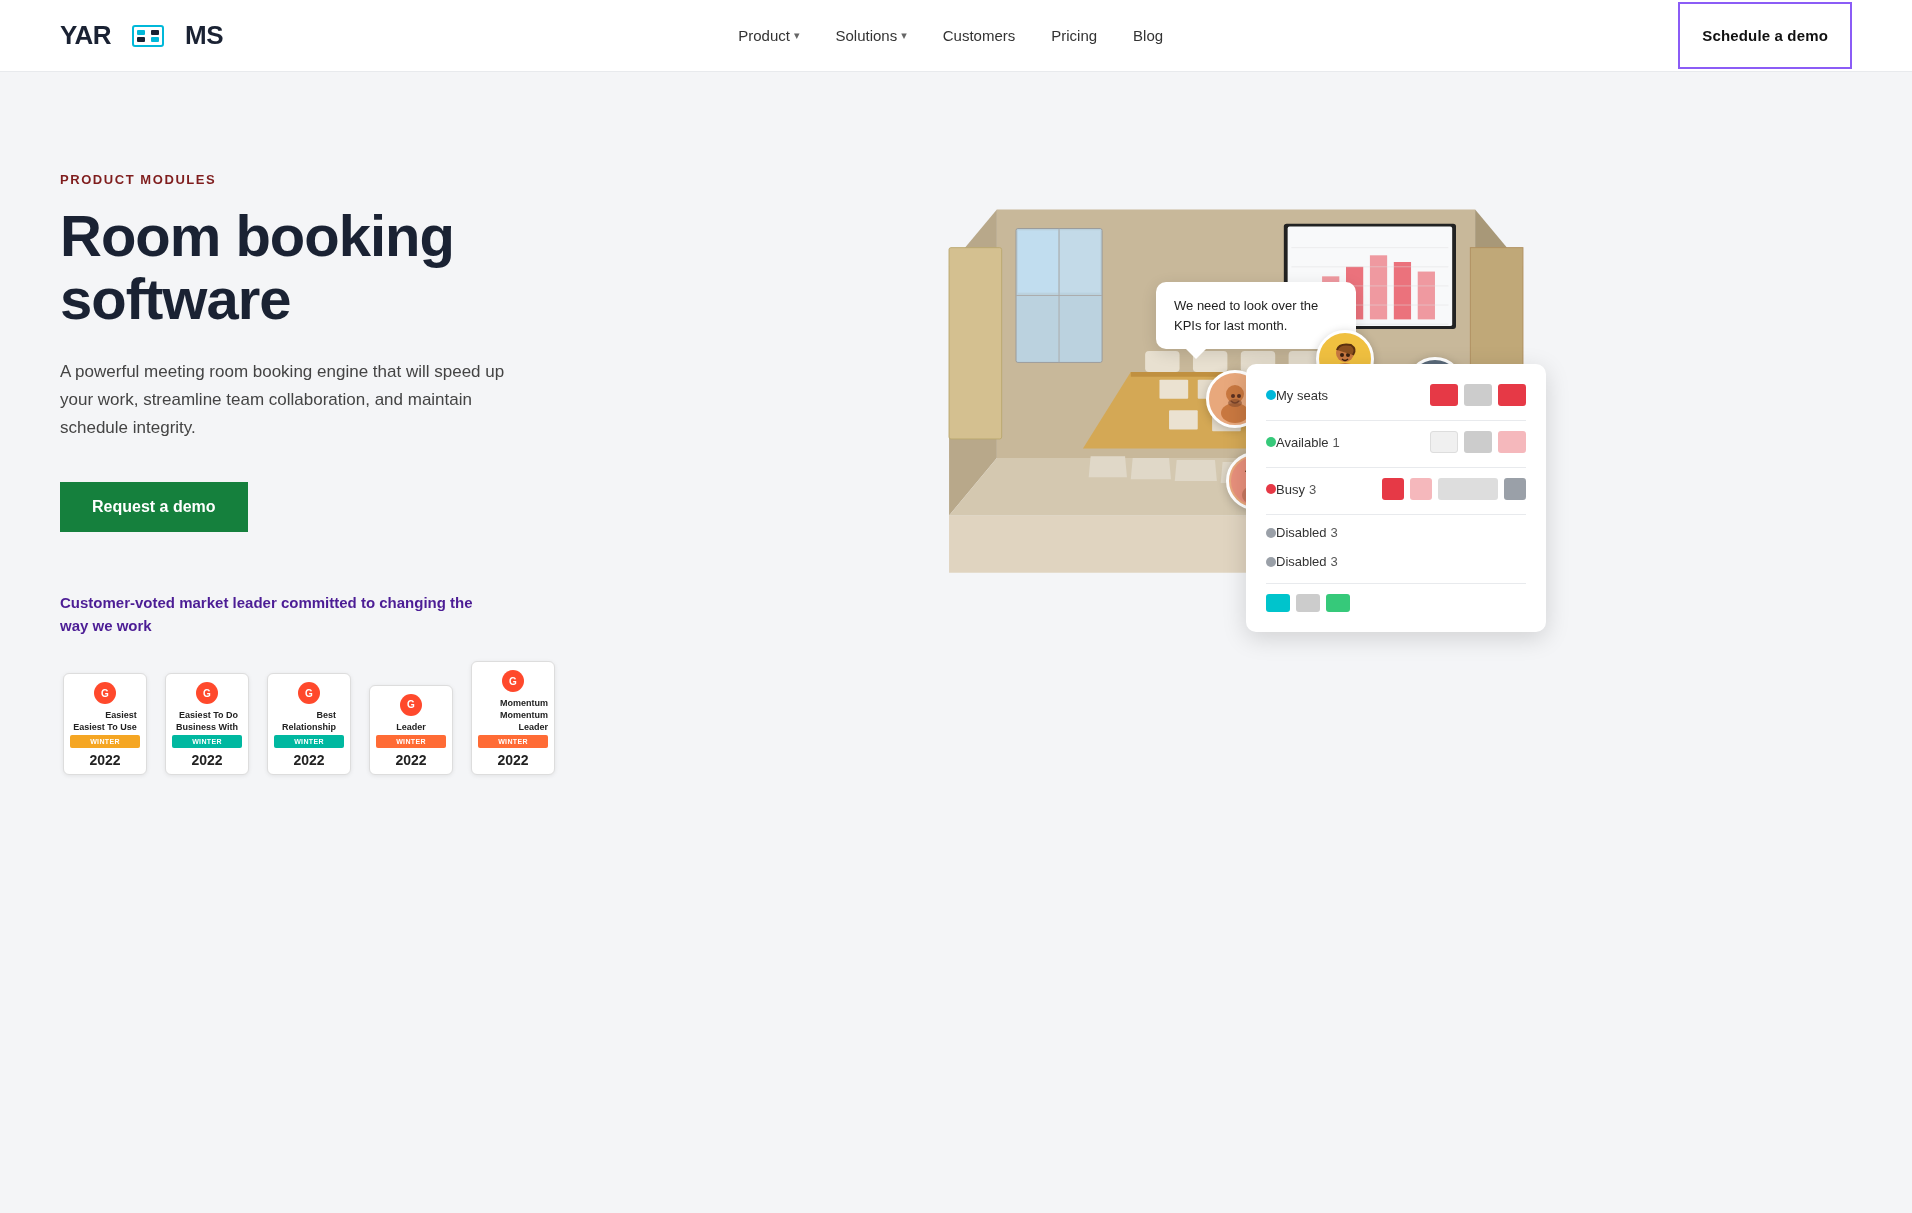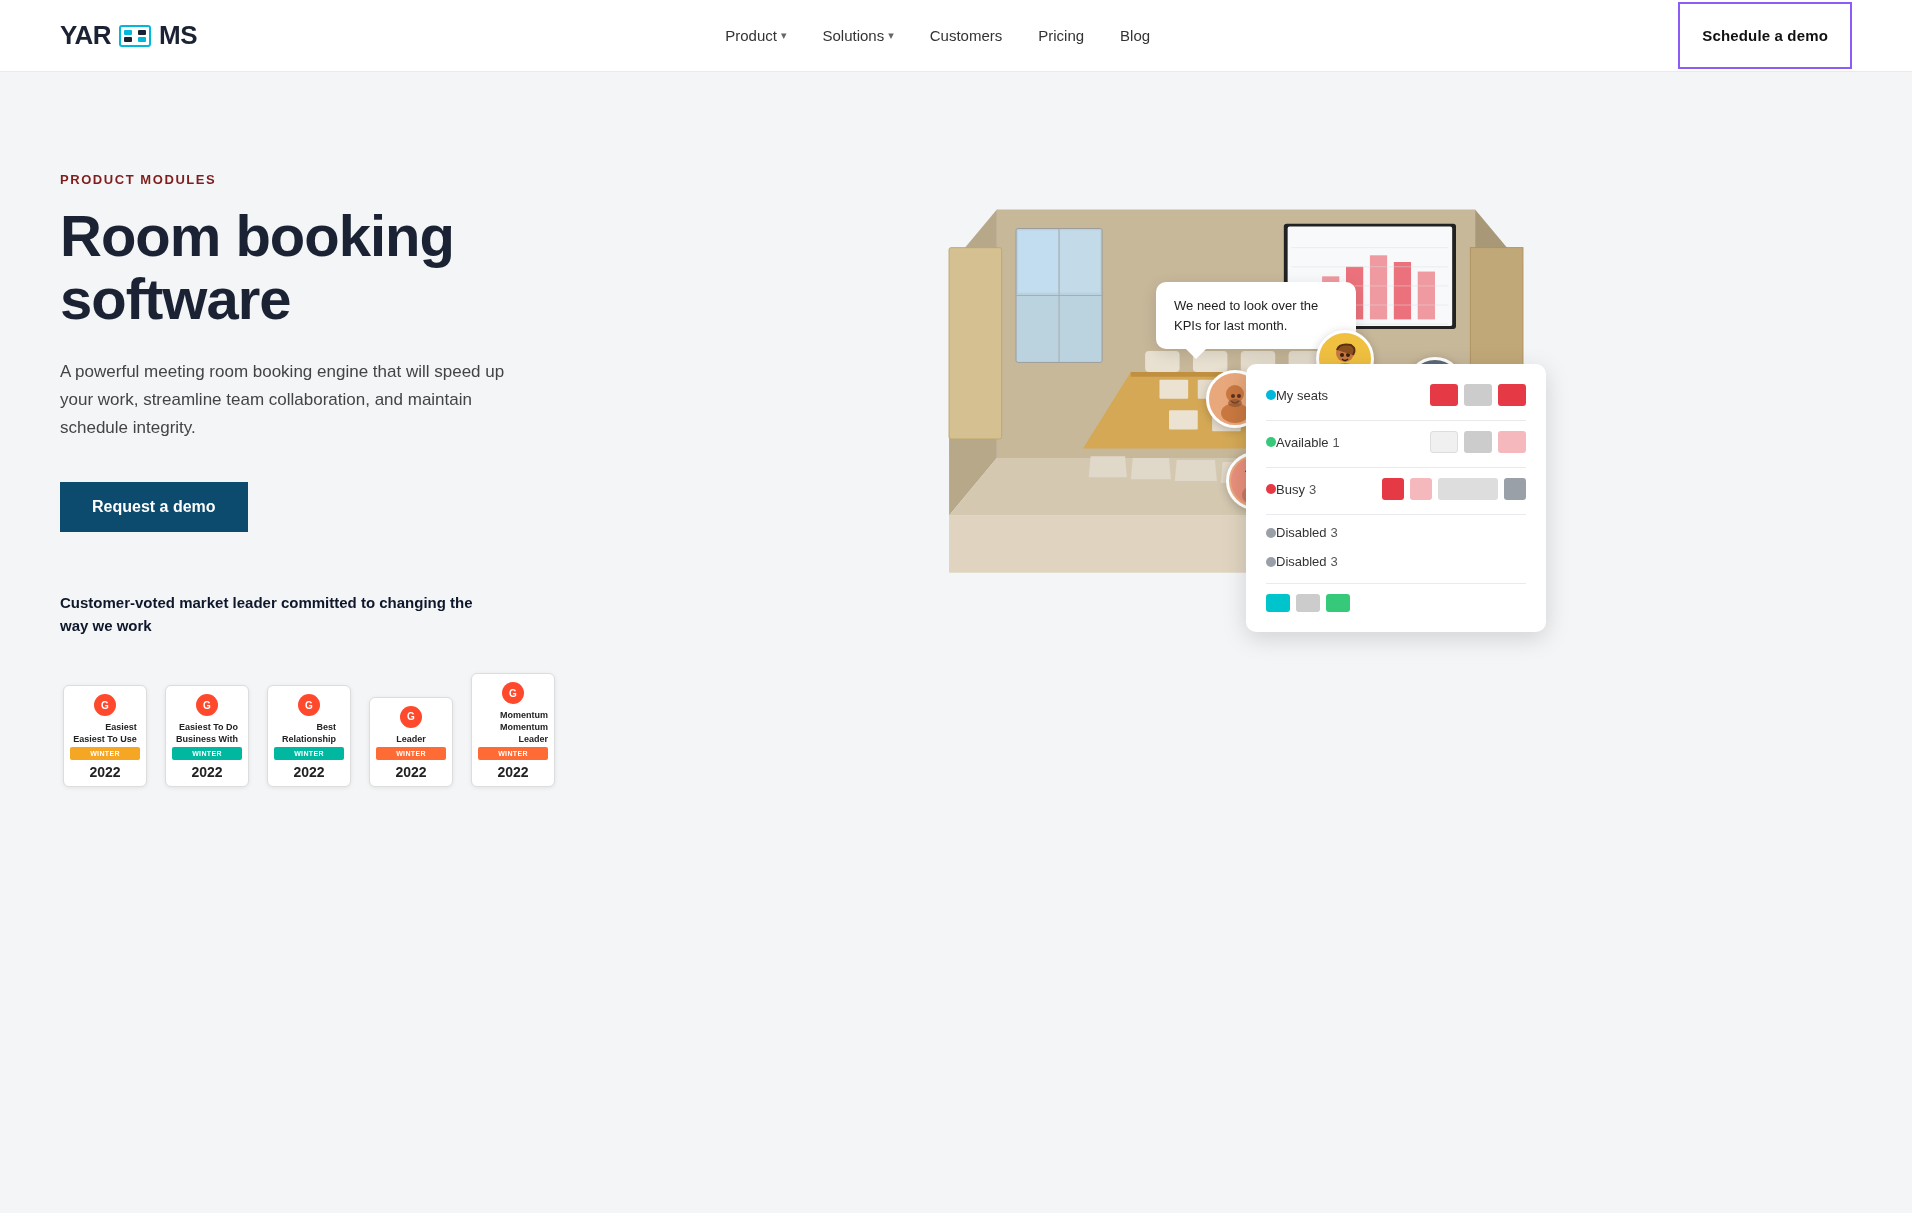--- a/index.html
+++ b/index.html
@@ -10,21 +10,21 @@
       background: #fff;
       display: flex;
       align-items: center;
       justify-content: space-between;
       padding: 0 60px;
       height: 72px;
       border-bottom: 1px solid #e8eaed;
       position: sticky; top: 0; z-index: 100;
     }
     .logo {
-      display: flex; align-items: center; gap: 8px;
+      display: flex; align-items: center; gap: 21px;
       font-size: 26px; font-weight: 700; color: #1a2233; letter-spacing: -0.5px;
     }
     .logo-icon {
       width: 32px; height: 22px;
       display: inline-flex; align-items: center; justify-content: center;
     }
     .logo-icon svg { width: 32px; height: 22px; }
     .nav-links {
       display: flex; align-items: center; gap: 36px;
     }
@@ -70,31 +70,31 @@
     }
     .hero-title {
       font-size: 58px; font-weight: 800; color: #1a2233; line-height: 1.08;
       margin-bottom: 28px; letter-spacing: -1px;
     }
     .hero-desc {
       font-size: 17px; color: #444; line-height: 1.65;
       margin-bottom: 40px; max-width: 470px;
     }
     .btn-request {
-      background: #0c4a6e; color: #fff;
+      background: #15803d; color: #fff;
       padding: 16px 32px; font-size: 16px; font-weight: 600;
       border: none; cursor: pointer; display: inline-block;
     }
 
     
     .badges-section {
       margin-top: 60px;
     }
     .badges-title {
-      font-size: 15px; font-weight: 600; color: #0f172a; margin-bottom: 36px;
+      font-size: 15px; font-weight: 600; color: #4c1d95; margin-bottom: 24px;
       max-width: 420px; line-height: 1.5;
     }
     .badges-row {
       display: flex; align-items: flex-end; gap: 12px;
     }
     .badge-item {
       display: flex; flex-direction: column; align-items: center;
       width: 90px;
     }
     .badge-card {

